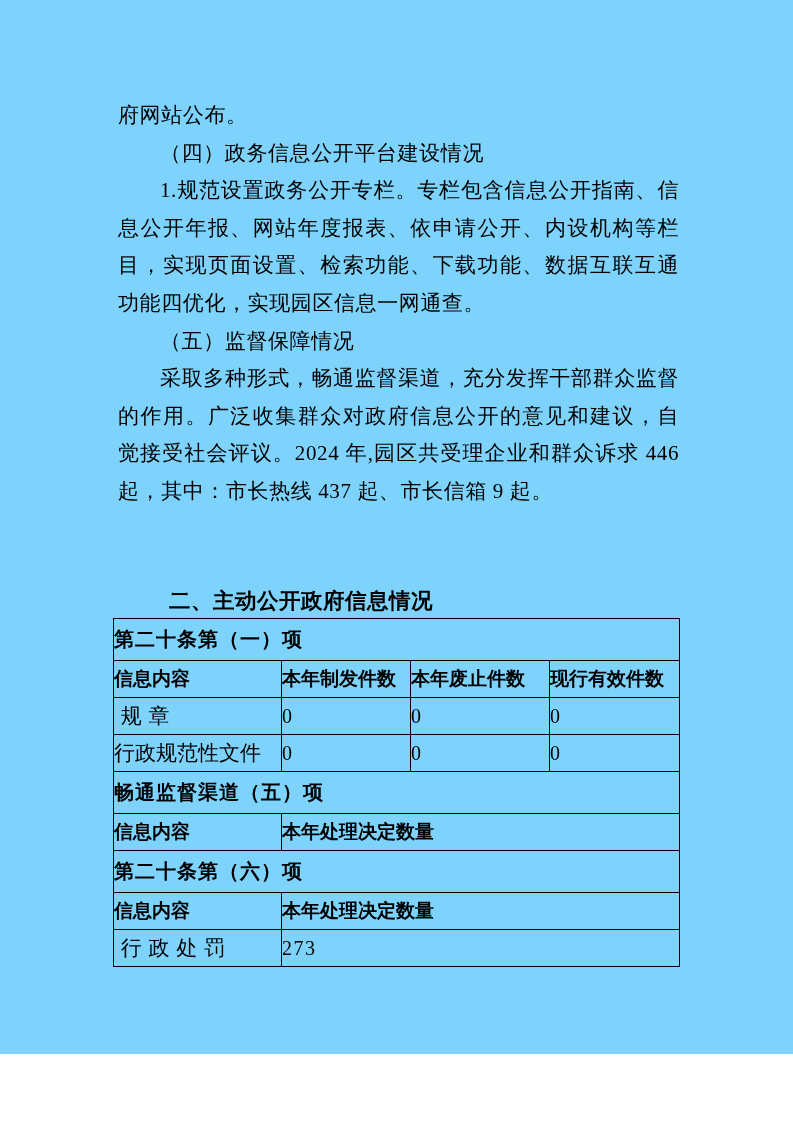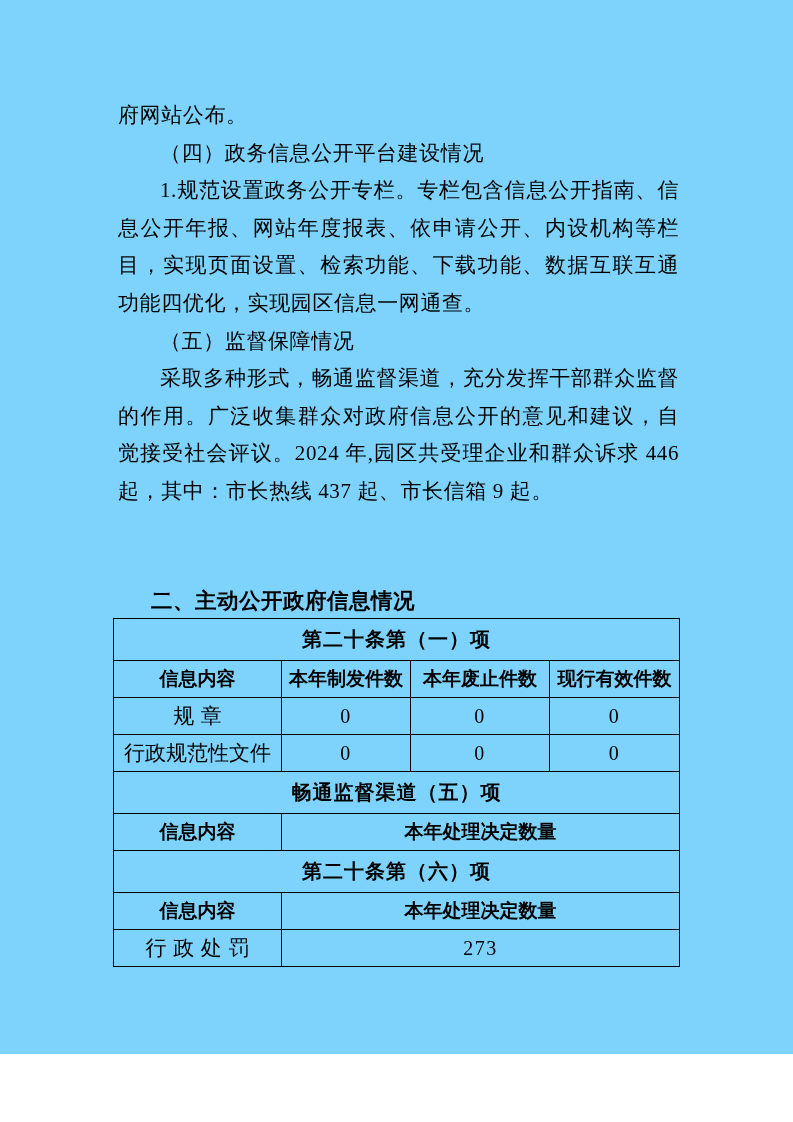--- a/index.html
+++ b/index.html
@@ -32,42 +32,41 @@
   .body-text p {
     margin: 0;
     padding: 0;
   }
   .body-text p.indent {
     text-indent: 2em;
   }
   
   .section-heading {
     position: absolute;
-    left: 108px;
+    left: 126px;
     top: 586px;
     width: 561px;
     font-family: "Liberation Sans", "DejaVu Sans", sans-serif;
     font-weight: bold;
     font-size: 21.5px;
     line-height: 30px;
     text-indent: 2em;
     letter-spacing: 0.5px;
   }
   
   table.stats {
     position: absolute;
     left: 113px;
     top: 618px;
     width: 566px;
     border-collapse: collapse;
     table-layout: fixed;
   }
   table.stats td {
     border: 1px solid #000000;
-    text-align: center;
     vertical-align: middle;
     padding: 0;
     overflow: hidden;
   }
   tr.sec-title td {
     height: 41px;
     font-family: "Liberation Sans", "DejaVu Sans", sans-serif;
     font-weight: bold;
     font-size: 20px;
     letter-spacing: 1px;

